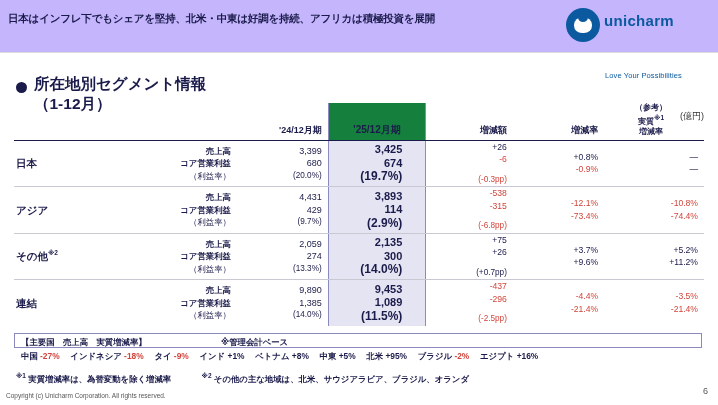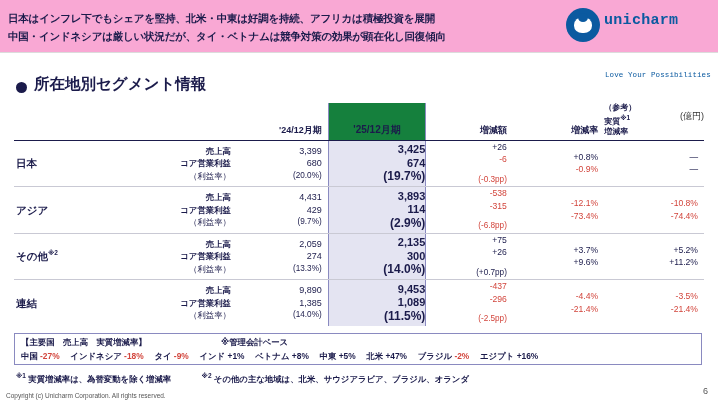--- a/index.html
+++ b/index.html
@@ -9,22 +9,21 @@
     font-family:"Liberation Sans","DejaVu Sans",sans-serif;
     color:#1a1a1a;
     overflow:hidden;
     position:relative;
   }
   .slide{position:relative;width:718px;height:405px;}
 
   
   .header{
     position:absolute;left:0;top:0;width:718px;height:52px;
-    background:#f9a8d4;
-    font-family:Liberation Mono, monospace;
+    background:#c4b5fd;
   }
   .header-rule{
     position:absolute;left:0;top:52px;width:718px;height:1px;background:#dcdcdc;
   }
   .head-line{
     position:absolute;left:8px;
     font-size:10.5px;font-weight:bold;color:#1b1b4b;letter-spacing:-0.2px;
     white-space:nowrap;
   }
   .head-line.l1{top:12px;}
@@ -89,52 +88,52 @@
     font-size:9px;font-weight:bold;color:#1b1b4b;
     padding:0 6px 3px 0;text-align:right;vertical-align:bottom;
     border-bottom:1.4px solid #1b1b4b;height:26px;
   }
   thead th.blank{border-bottom:1.4px solid #1b1b4b;}
   thead th.cur{
     color:#1b1b4b;font-size:10px;
     background:#15803d;border-left:1.4px solid #8a8ac0;border-right:1.4px solid #8a8ac0;
     text-align:center;padding-right:0;
   }
-  thead th.ref{line-height:10px;font-size:8px;text-align:left;margin-top:19px;}
+  thead th.ref{line-height:10px;font-size:8px;text-align:center;margin-top:19px;}
   thead th.ref .sup{font-size:6.5px;vertical-align:super;}
 
   tbody td{
     padding:0;vertical-align:middle;
     font-size:8.6px;
   }
   tr.seg-row td{border-bottom:1px solid #c9c9d4;}
   tr.seg-row.last td{border-bottom:none;}
   td.seg{
     font-size:10.5px;font-weight:bold;color:#1b1b4b;padding-left:2px;
   }
   td.seg .sup{font-size:6.5px;vertical-align:super;font-weight:bold;}
   td.items{text-align:right;padding-right:6px;color:#1b1b4b;line-height:12.5px;font-weight:bold;font-size:8.4px;}
   td.num{text-align:right;padding-right:6px;line-height:12.5px;color:#1b1b4b;}
   td.cur{
-    text-align:right;padding-right:0;line-height:13.5px;
+    text-align:right;padding-right:23px;line-height:13.5px;
     background:#e4e4f2;border-left:1.4px solid #8a8ac0;border-right:1.4px solid #8a8ac0;
     font-weight:bold;font-size:11px;color:#1b1b4b;
   }
   td.cur .pct{font-size:12px;}
   .lbl-ratio{font-weight:normal;}
   .v-prev{font-size:9px;}
   .neg{color:#d2453c;}
   .dash{color:#444;}
   .small{font-size:8.2px;}
   .line{display:block;}
   .line.pp{font-size:8.2px;margin-top:8px;}
 
   
   .notebox{
-    position:absolute;left:14px;top:333px;width:688px;height:32px;
+    position:absolute;left:14px;top:333px;width:688px;height:15px;
     border:1px solid #8a8ac0;box-sizing:border-box;
   }
   .notebox .l1{
     position:absolute;left:6px;top:3px;font-size:8.4px;font-weight:bold;color:#1b1b4b;
   }
   .notebox .l2{
     position:absolute;left:6px;top:17px;font-size:8.4px;font-weight:bold;color:#1b1b4b;
   }
   .notebox .mgmt{
     position:absolute;left:206px;top:3px;font-size:8.4px;font-weight:bold;color:#1b1b4b;
@@ -154,32 +153,32 @@
     position:absolute;right:10px;top:386px;font-size:9px;color:#555;
   }
 </style>
 </head>
 <body>
 
 <div class="slide">
 
   <div class="header">
     <div class="head-line l1">日本はインフレ下でもシェアを堅持、北米・中東は好調を持続、アフリカは積極投資を展開</div>
-    <div class="head-line l2">中国・インドネシアは厳しい状況だが、タイ・ベトナムは競争対策の効果が顕在化し回復傾向</div>
     <div class="logo">
       <div class="logo-circle"></div>
       <div class="logo-name">unicharm</div>
       <div class="logo-tag">Love Your Possibilities</div>
     </div>
   </div>
   <div class="header-rule"></div>
 
   <div class="bullet"></div>
   <div class="title">
     <div>所在地別セグメント情報</div>
+    <div>（1-12月）</div>
   </div>
   <div class="unit">(億円)</div>
 
   <div class="table">
     <table>
       <colgroup>
         <col class="c-seg">
           <col class="c-item">
           <col class="c-prev">
           <col class="c-cur">
@@ -346,21 +345,21 @@
   <div class="notebox">
     <div class="l1">【主要国　売上高　実質増減率】</div>
     <div class="mgmt">※管理会計ベース</div>
     <div class="l2">
       <span><span>中国</span> <span class="n">-27%</span></span>
       <span>　<span>インドネシア</span> <span class="n">-18%</span></span>
       <span>　<span>タイ</span> <span class="n">-9%</span></span>
       <span>　<span>インド</span> <span>+1%</span></span>
       <span>　<span>ベトナム</span> <span>+8%</span></span>
       <span>　<span>中東</span> <span>+5%</span></span>
-      <span>　<span>北米</span> <span>+47%</span></span>
+      <span>　<span>北米</span> <span>+95%</span></span>
       <span>　<span>ブラジル</span> <span class="n">-2%</span></span>
       <span>　<span>エジプト</span> <span>+16%</span></span>
     </div>
   </div>
 
   <div class="foot-notes">
     <span><span class="sup">※1</span> <span>実質増減率は、為替変動を除く増減率</span></span>
     <span class="n2"><span class="sup">※2</span> <span>その他の主な地域は、北米、サウジアラビア、ブラジル、オランダ</span></span>
   </div>
 

